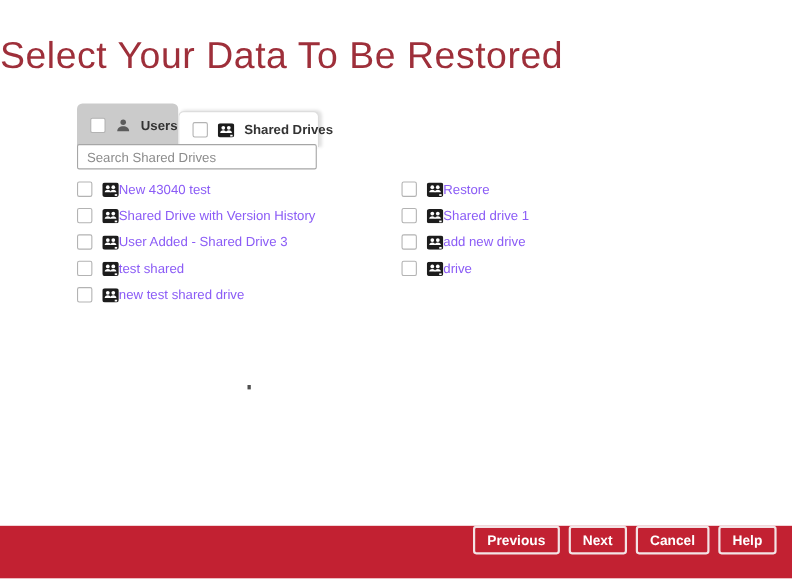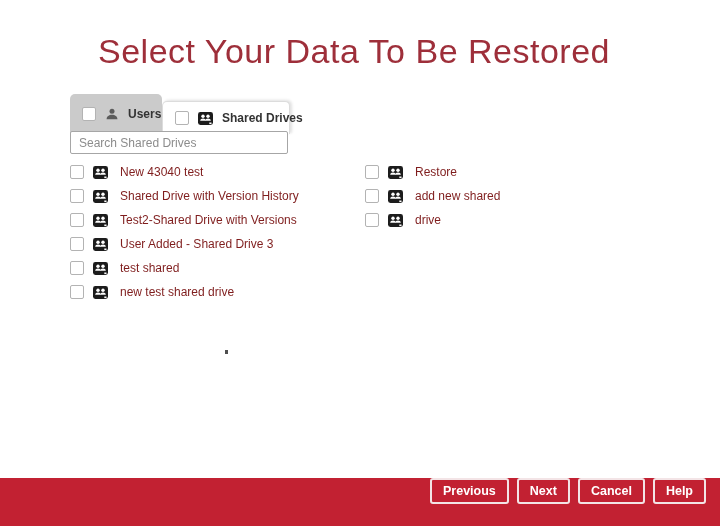--- a/index.html
+++ b/index.html
@@ -2,21 +2,21 @@
 <html style="--accent_red: #C22132; --title_red: #9E2F3A;"><head>
 <meta charset="utf-8">
 <style>
   html,body{margin:0;padding:0;}
   body{
     width:720px;height:526px;position:relative;overflow:hidden;
     background:#ffffff;font-family:"Liberation Sans",sans-serif;
   }
   .title{
     position:absolute;top:32px;left:0;width:708px;margin:0;
-    text-align:center;font-size:34px;font-weight:300;letter-spacing:.5px;
+    text-align:left;font-size:34px;font-weight:300;letter-spacing:.5px;
     color:var(--title_red,#9E2F3A);
   }
   
   .tabs{position:absolute;left:70px;top:94px;display:flex;align-items:flex-end;}
   .tab{display:flex;align-items:center;box-sizing:border-box;
        border-radius:5px 5px 0 0;cursor:default;}
   .tab-users{background:#cbcbcb;height:40px;width:92px;padding:0 12px;align-items:center;}
   .tab-shared{background:#ffffff;height:33px;width:128px;padding:12px 12px;
        border:1px solid #dcdcdc;border-bottom:none;
        box-shadow:2px -1px 3px rgba(0,0,0,.12);}
@@ -36,21 +36,21 @@
     font-family:"Liberation Sans",sans-serif;
   }
   .search::placeholder{color:#8c8c8c;opacity:1;}
   
   .lists{position:absolute;left:70px;top:160px;display:flex;align-items:flex-start;}
   .col{display:flex;flex-direction:column;}
   .col-left{width:295px;}
   .drive-row{display:flex;align-items:center;height:24px;}
   .drive-row .cb{margin-right:9px;}
   .drive-row .d-icon{display:inline-flex;width:15px;}
-  .drive-label{margin-left:12px;font-size:12px;color:#7f1d1d;white-space:nowrap;}
+  .drive-label{font-size:12px;color:#8b5cf6;white-space:nowrap;}
   
   .stray-dot{position:absolute;left:225px;top:350px;width:3px;height:4px;background:#4f4f4f;}
   
   .footer{
     position:absolute;left:0;bottom:0;width:720px;height:48px;
     background:var(--accent_red,#C22132);
     display:flex;justify-content:flex-end;align-items:flex-start;
     gap:8px;padding-right:14px;box-sizing:border-box;
   }
   .btn{
@@ -118,34 +118,20 @@
         <circle cx="5" cy="4.2" r="1.7" fill="#fff"></circle>
         <circle cx="10" cy="4.2" r="1.7" fill="#fff"></circle>
         <path d="M2.2 8.8c0-1.5 1.3-2.3 2.8-2.3s2.8.8 2.8 2.3z" fill="#fff"></path>
         <path d="M7.2 8.8c0-1.5 1.3-2.3 2.8-2.3s2.8.8 2.8 2.3z" fill="#fff"></path>
         <rect x="11.3" y="10.5" width="2.2" height="1.6" fill="#fff"></rect>
       </svg>
     </span>
     <span class="drive-label">Shared Drive with Version History</span>
   </div>
 
-  <div class="drive-row">
-    <input type="checkbox" class="cb" style="">
-    <span class="d-icon">
-      <svg width="15" height="13" viewBox="0 0 15 13">
-        <rect x="0" y="0" width="15" height="13" rx="2.4" fill="#1c1c1c"></rect>
-        <circle cx="5" cy="4.2" r="1.7" fill="#fff"></circle>
-        <circle cx="10" cy="4.2" r="1.7" fill="#fff"></circle>
-        <path d="M2.2 8.8c0-1.5 1.3-2.3 2.8-2.3s2.8.8 2.8 2.3z" fill="#fff"></path>
-        <path d="M7.2 8.8c0-1.5 1.3-2.3 2.8-2.3s2.8.8 2.8 2.3z" fill="#fff"></path>
-        <rect x="11.3" y="10.5" width="2.2" height="1.6" fill="#fff"></rect>
-      </svg>
-    </span>
-    <span class="drive-label">Test2-Shared Drive with Versions</span>
-  </div>
 
   <div class="drive-row">
     <input type="checkbox" class="cb" style="">
     <span class="d-icon">
       <svg width="15" height="13" viewBox="0 0 15 13">
         <rect x="0" y="0" width="15" height="13" rx="2.4" fill="#1c1c1c"></rect>
         <circle cx="5" cy="4.2" r="1.7" fill="#fff"></circle>
         <circle cx="10" cy="4.2" r="1.7" fill="#fff"></circle>
         <path d="M2.2 8.8c0-1.5 1.3-2.3 2.8-2.3s2.8.8 2.8 2.3z" fill="#fff"></path>
         <path d="M7.2 8.8c0-1.5 1.3-2.3 2.8-2.3s2.8.8 2.8 2.3z" fill="#fff"></path>
@@ -194,35 +180,49 @@
         <circle cx="5" cy="4.2" r="1.7" fill="#fff"></circle>
         <circle cx="10" cy="4.2" r="1.7" fill="#fff"></circle>
         <path d="M2.2 8.8c0-1.5 1.3-2.3 2.8-2.3s2.8.8 2.8 2.3z" fill="#fff"></path>
         <path d="M7.2 8.8c0-1.5 1.3-2.3 2.8-2.3s2.8.8 2.8 2.3z" fill="#fff"></path>
         <rect x="11.3" y="10.5" width="2.2" height="1.6" fill="#fff"></rect>
       </svg>
     </span>
     <span class="drive-label">Restore</span>
   </div>
 
-
-
-  <div class="drive-row">
-    <input type="checkbox" class="cb" style="">
-    <span class="d-icon">
-      <svg width="15" height="13" viewBox="0 0 15 13">
-        <rect x="0" y="0" width="15" height="13" rx="2.4" fill="#1c1c1c"></rect>
-        <circle cx="5" cy="4.2" r="1.7" fill="#fff"></circle>
-        <circle cx="10" cy="4.2" r="1.7" fill="#fff"></circle>
-        <path d="M2.2 8.8c0-1.5 1.3-2.3 2.8-2.3s2.8.8 2.8 2.3z" fill="#fff"></path>
-        <path d="M7.2 8.8c0-1.5 1.3-2.3 2.8-2.3s2.8.8 2.8 2.3z" fill="#fff"></path>
-        <rect x="11.3" y="10.5" width="2.2" height="1.6" fill="#fff"></rect>
-      </svg>
-    </span>
-    <span class="drive-label">add new shared</span>
+  <div class="drive-row">
+    <input type="checkbox" class="cb" style="">
+    <span class="d-icon">
+      <svg width="15" height="13" viewBox="0 0 15 13">
+        <rect x="0" y="0" width="15" height="13" rx="2.4" fill="#1c1c1c"></rect>
+        <circle cx="5" cy="4.2" r="1.7" fill="#fff"></circle>
+        <circle cx="10" cy="4.2" r="1.7" fill="#fff"></circle>
+        <path d="M2.2 8.8c0-1.5 1.3-2.3 2.8-2.3s2.8.8 2.8 2.3z" fill="#fff"></path>
+        <path d="M7.2 8.8c0-1.5 1.3-2.3 2.8-2.3s2.8.8 2.8 2.3z" fill="#fff"></path>
+        <rect x="11.3" y="10.5" width="2.2" height="1.6" fill="#fff"></rect>
+      </svg>
+    </span>
+    <span class="drive-label">Shared drive 1</span>
+  </div>
+
+
+  <div class="drive-row">
+    <input type="checkbox" class="cb" style="">
+    <span class="d-icon">
+      <svg width="15" height="13" viewBox="0 0 15 13">
+        <rect x="0" y="0" width="15" height="13" rx="2.4" fill="#1c1c1c"></rect>
+        <circle cx="5" cy="4.2" r="1.7" fill="#fff"></circle>
+        <circle cx="10" cy="4.2" r="1.7" fill="#fff"></circle>
+        <path d="M2.2 8.8c0-1.5 1.3-2.3 2.8-2.3s2.8.8 2.8 2.3z" fill="#fff"></path>
+        <path d="M7.2 8.8c0-1.5 1.3-2.3 2.8-2.3s2.8.8 2.8 2.3z" fill="#fff"></path>
+        <rect x="11.3" y="10.5" width="2.2" height="1.6" fill="#fff"></rect>
+      </svg>
+    </span>
+    <span class="drive-label">add new drive</span>
   </div>
 
   <div class="drive-row">
     <input type="checkbox" class="cb" style="">
     <span class="d-icon">
       <svg width="15" height="13" viewBox="0 0 15 13">
         <rect x="0" y="0" width="15" height="13" rx="2.4" fill="#1c1c1c"></rect>
         <circle cx="5" cy="4.2" r="1.7" fill="#fff"></circle>
         <circle cx="10" cy="4.2" r="1.7" fill="#fff"></circle>
         <path d="M2.2 8.8c0-1.5 1.3-2.3 2.8-2.3s2.8.8 2.8 2.3z" fill="#fff"></path>

